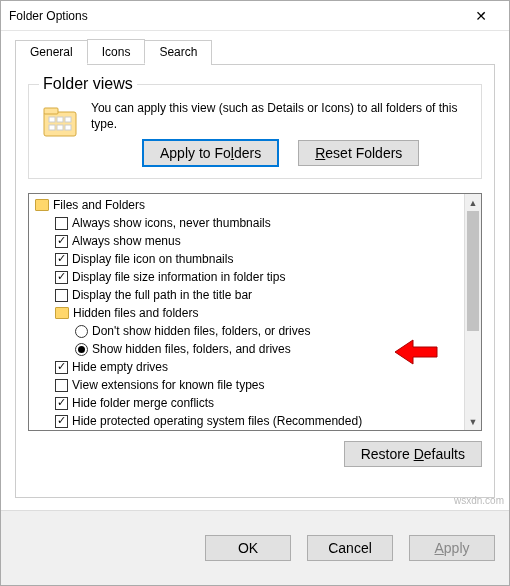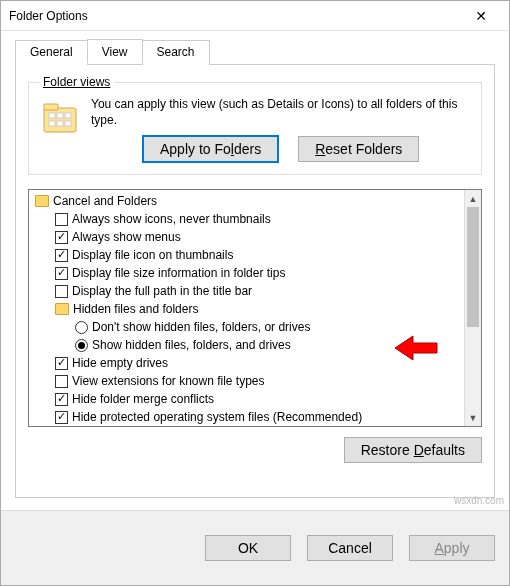--- a/index.html
+++ b/index.html
@@ -67,22 +67,21 @@
   display: flex;
   flex-direction: column;
 }
 fieldset.folderviews {
   border: 1px solid #ddd;
   padding: 8px 10px 12px 10px;
   margin: 0 0 14px 0;
 }
 fieldset.folderviews legend {
   padding: 0 4px;
-  font-size: 12px;
-  text-decoration: underline;
+  font-size: 16px;
 }
 .fv-row { display: flex; gap: 10px; align-items: flex-start; }
 .fv-icon {
   width: 42px; height: 42px; flex: 0 0 42px;
   display: flex; align-items: center; justify-content: center;
 }
 .fv-text { flex: 1; line-height: 1.3; margin-bottom: 8px; }
 .fv-buttons { display: flex; gap: 20px; margin-left: 52px; }
 button.win {
   font-family: inherit;
@@ -165,21 +164,21 @@
 
 <div class="window">
   <div class="titlebar">
     <span class="title">Folder Options</span>
     <span class="close">✕</span>
   </div>
 
   <div class="content">
     <div class="tabs">
       <div class="tab">General</div>
-      <div class="tab active">View</div>
+      <div class="tab active">Icons</div>
       <div class="tab">Search</div>
     </div>
 
     <div class="tabpanel">
 
       <fieldset class="folderviews">
         <legend>Folder views</legend>
         <div class="fv-row">
           <div class="fv-icon">
             <svg width="40" height="40" viewBox="0 0 40 40">
@@ -201,21 +200,21 @@
             </div>
           </div>
         </div>
       </fieldset>
 
 
       <div class="tree-wrap">
         <div class="tree">
           <div class="row">
             <span class="folder-ico"></span>
-            <span>Cancel and Folders</span>
+            <span>Files and Folders</span>
           </div>
           <div class="row l1">
             <span class="chk"></span>
             <span>Always show icons, never thumbnails</span>
           </div>
           <div class="row l1">
             <span class="chk">
                 <span class="tick">✓</span>
               </span>
             <span>Always show menus</span>

